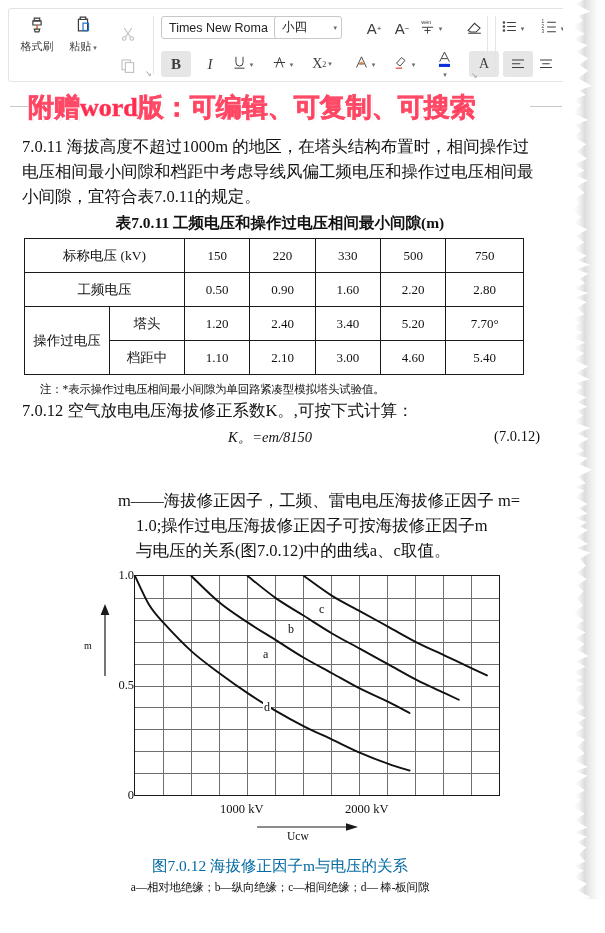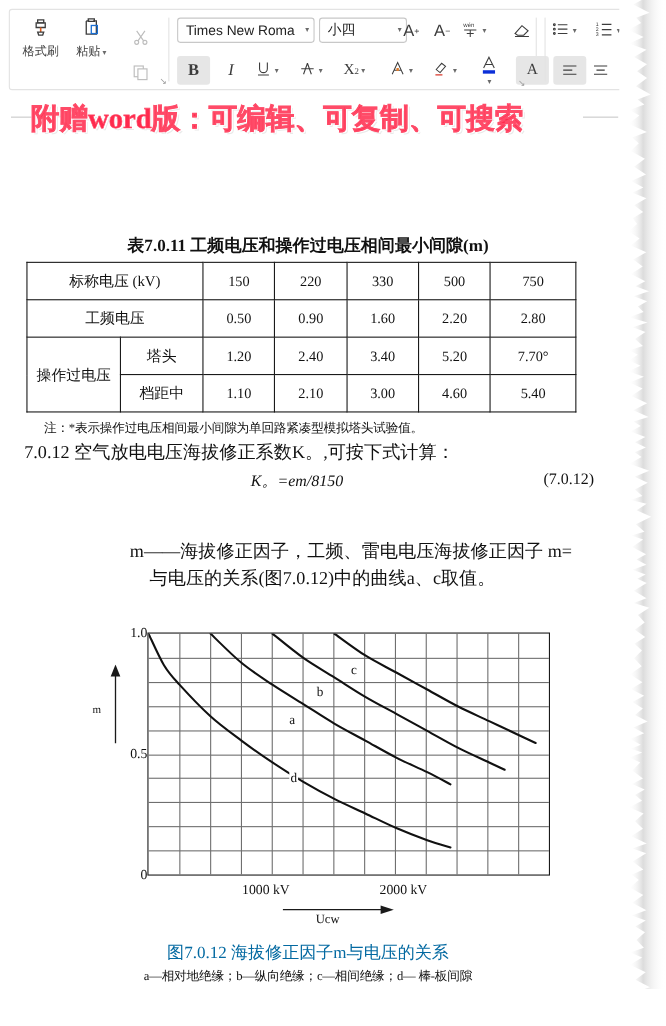--- a/index.html
+++ b/index.html
@@ -179,21 +179,21 @@
     </svg>
   </div>
   <span class="dlg-launch" style="left:136px;top:60px;">↘</span>
 
   <div class="vsep" style="left:144px;"></div>
 
   <div class="fontbox" style="position:absolute;left:152px;top:7px;width:125px;">
     <span>Times New Roma</span>
     <span class="caret">▾</span>
   </div>
-  <div class="fontbox" style="position:absolute;left:281px;top:7px;width:80px;">
+  <div class="fontbox" style="position:absolute;left:265px;top:7px;width:68px;">
     <span>小四</span>
     <span class="caret">▾</span>
   </div>
 
   <div class="tbtn" style="position:absolute;left:350px;top:6px;font-size:15px;">
     <span>A</span>
       <span class="supsmall">+</span>
   </div>
   <div class="tbtn" style="position:absolute;left:378px;top:6px;font-size:15px;">
     <span>A</span>
@@ -320,20 +320,21 @@
   <span class="dlg-launch" style="left:462px;top:62px;">↘</span>
 </div>
 
 <div id="doc">
 
   <div class="ruleline" style="left:0;top:18px;width:30px;"></div>
   <div class="ruleline" style="left:520px;top:18px;width:32px;"></div>
 
   <div class="banner">附赠word版：可编辑、可复制、可搜索</div>
 
+  <div class="para p1">7.0.11  海拔高度不超过1000m 的地区，在塔头结构布置时，相间操作过电压相间最小间隙和档距中考虑导线风偏工频电压和操作过电压相间最小间隙，宜符合表7.0.11的规定。</div>
 
   <div class="tbl-title">表7.0.11  工频电压和操作过电压相间最小间隙(m)</div>
 
   <table class="spec">
     <tbody>
         <tr>
       <td class="hcell" colspan="2" style="width:150px;">标称电压 (kV)</td>
       <td>150</td>
       <td>220</td>
       <td>330</td>
@@ -373,20 +374,21 @@
   <div class="para p2">7.0.12  空气放电电压海拔修正系数K。,可按下式计算：</div>
 
   <div class="formula">
     <span class="kk">K。=em/8150</span>
   </div>
   <div class="eqno">(7.0.12)</div>
 
 
   <div class="para p4">
     <span class="hang">m——海拔修正因子，工频、雷电电压海拔修正因子 m=</span>
+    <span class="ind">1.0;操作过电压海拔修正因子可按海拔修正因子m</span>
     <span class="ind">与电压的关系(图7.0.12)中的曲线a、c取值。</span>
   </div>
 
   <div id="chartwrap">
 
     <div class="ytick" style="top:6px;right:386px;">1.0</div>
     <div class="ytick" style="top:116px;right:386px;">0.5</div>
     <div class="ytick" style="top:226px;right:386px;">0</div>
 
     <svg style="position:absolute;left:26px;top:42px;" width="14" height="72">

